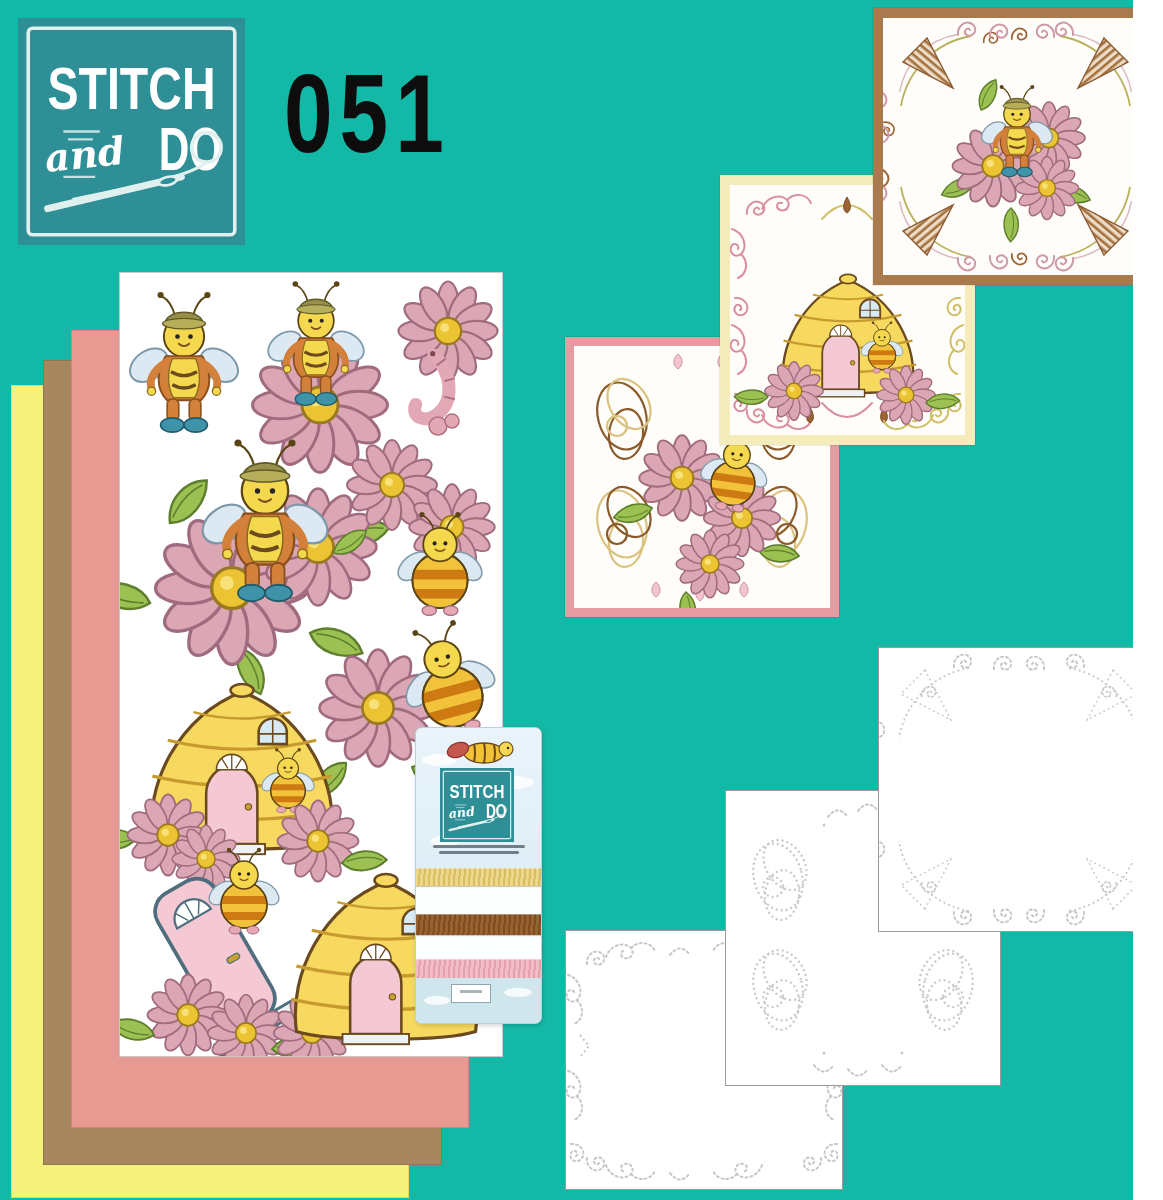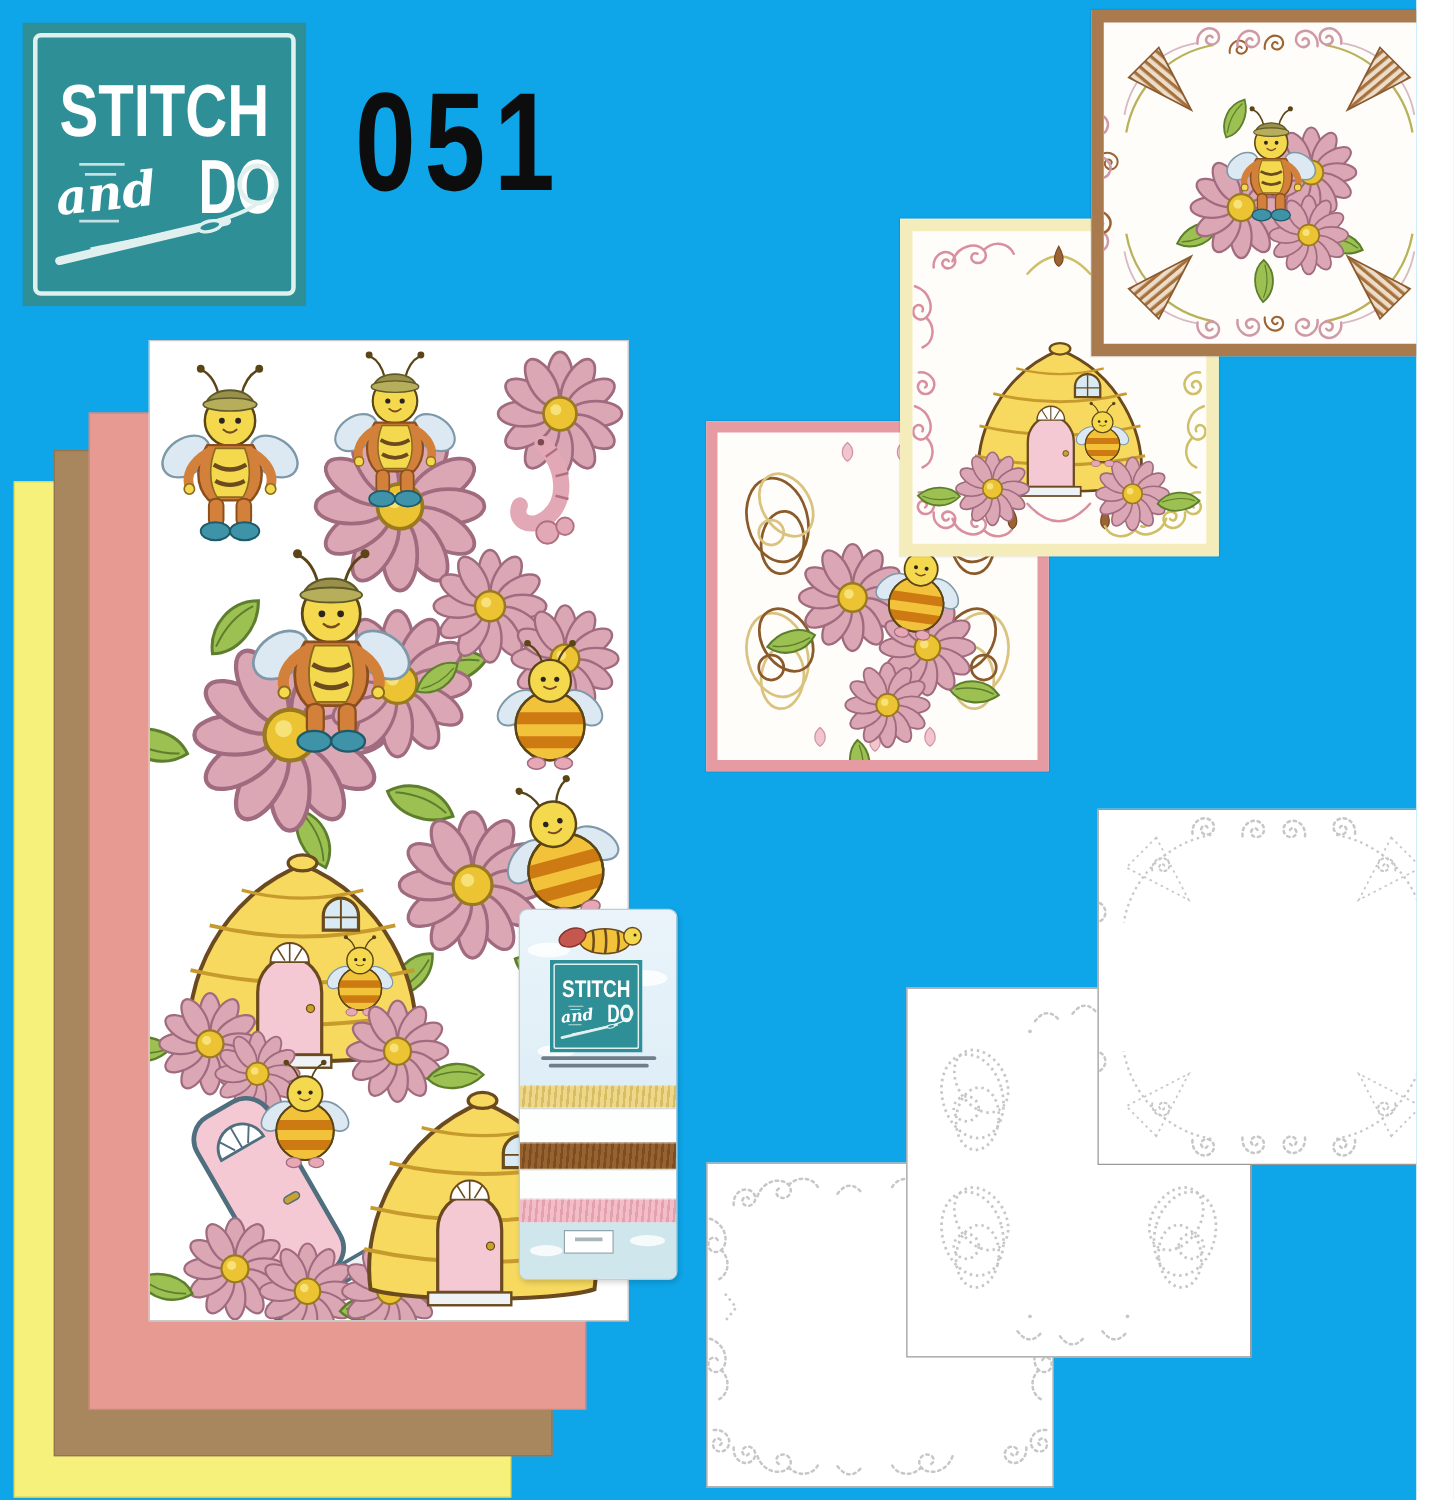--- a/index.html
+++ b/index.html
@@ -1,17 +1,17 @@
 <!DOCTYPE html>
 <html><head>
 <meta charset="utf-8">
 <style>
   html,body{margin:0;padding:0;background:#ffffff;}
   body{font-family:"Liberation Sans",sans-serif;}
-  #stage{position:relative;width:1133px;height:1200px;background:#0ea5e9;overflow:hidden;}
+  #stage{position:relative;width:1133px;height:1200px;background:#14b8a6;overflow:hidden;}
   .abs{position:absolute;}
   svg{display:block;}
   .sheet{position:absolute;box-sizing:border-box;}
   #sheet-yellow{left:11px;top:385px;width:398px;height:813px;background:#f6f17b;border:1px solid #e0da5f;z-index:1;}
   #sheet-brown {left:43px;top:360px;width:399px;height:805px;background:#a8875f;border:1px solid #92744e;z-index:2;}
   #sheet-pink  {left:71px;top:330px;width:398px;height:798px;background:#e79a92;border:1px solid #d2867e;z-index:3;}
   #sheet-white {left:119px;top:272px;width:384px;height:785px;background:#ffffff;border:1px solid #c9c9c9;z-index:4;}
   #thread-pack{left:415px;top:727px;width:125px;height:295px;z-index:5;border-radius:7px;
      background:linear-gradient(180deg,#eaf4fa 0%,#ddedf6 55%,#e6f2f7 100%);
      border:1px solid #bcd0da;box-shadow:1px 2px 4px rgba(0,0,0,.15);overflow:hidden;}

